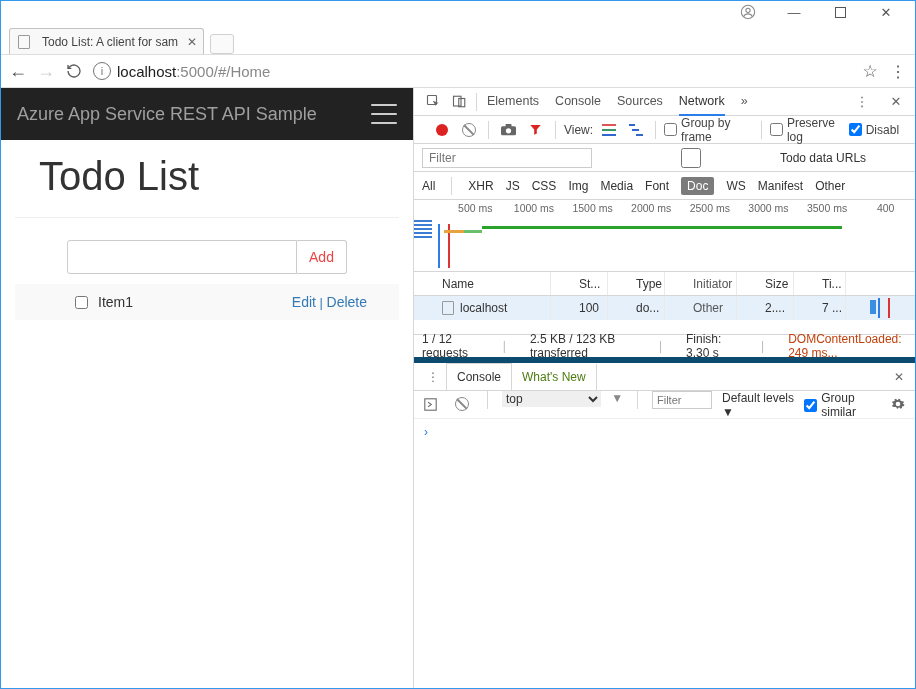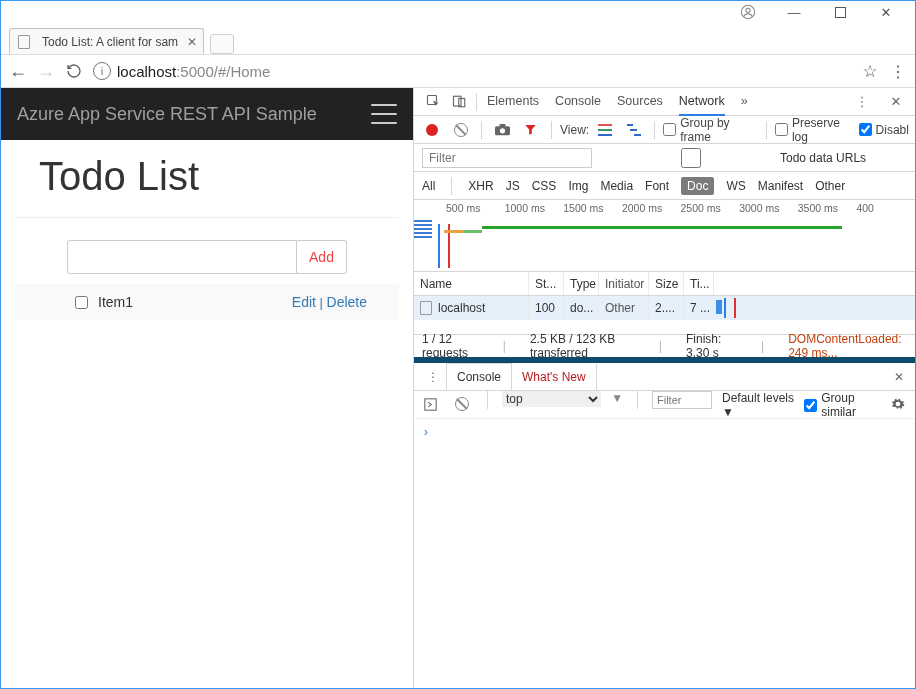--- a/index.html
+++ b/index.html
@@ -53,68 +53,68 @@
   .dt-row { display:flex; align-items:center; border-bottom:1px solid #d6d6d6; min-height: 28px; }
   .dt-toolbar { height: 28px; padding: 0 6px; gap: 0; }
   .dt-iconbtn { width: 26px; height: 26px; display:flex; align-items:center; justify-content:center; color:#666; }
   .vsep { width:1px; height:18px; background:#d6d6d6; margin: 0 4px; }
   .dt-tabs { display:flex; gap: 16px; flex:1; padding-left: 6px; }
   .dt-tab { font-size:12.5px; color:#555; padding: 6px 0; }
   .dt-tab.active { color:#333; border-bottom: 2px solid #2b7de9; }
   .dt-right { display:flex; gap: 8px; align-items:center; }
 
   
-  .recrow { height: 28px; padding: 0 6px; gap: 4px; font-size:12px; }
+  .recrow { height: 28px; padding: 0 16px; gap: 4px; font-size:12px; }
   .recdot { width:12px; height:12px; border-radius:50%; background:#d22; }
   .nosign { width:14px; height:14px; border:1.6px solid #888; border-radius:50%; position:relative; }
   .nosign::after { content:""; position:absolute; width:14px; height:1.6px; background:#888; top:5.2px; left:-1px; transform:rotate(45deg); }
   .funnel { color:#d22; }
   .recrow label { display:flex; align-items:center; gap:4px; color:#444; }
   .recrow .kvlabel { color:#444; }
 
   
   .filterrow { height: 28px; padding: 0 8px; gap: 14px; }
   .filterrow input { width: 170px; height: 20px; border:1px solid #ccc; padding:0 6px; font-size:12px; color:#666; }
 
   
   .typerow { height: 28px; padding: 0 8px; gap: 12px; font-size:12px; color:#333; }
   .typerow span { cursor:default; }
   .typerow .pill { background:#7b7b7b; color:#fff; padding:2px 6px; border-radius:2px; }
 
   
   .timeline { height: 72px; border-bottom:1px solid #d6d6d6; position:relative; overflow:hidden; }
   .ticks { display:flex; font-size:10.5px; color:#666; padding-left: 32px; padding-top:2px; }
-  .ticks span { width: 62px; }
+  .ticks span { width: 62px; text-align: center; }
   .tracks { position:absolute; left:0; right:0; top:18px; bottom:0; }
   .bar { position:absolute; height:3px; }
 
   
   .nettable { flex-shrink:0; border-bottom:1px solid #d6d6d6; }
   .nettable .hdr, .nettable .datarow { display:flex; align-items:center; font-size:12px; height: 24px; }
   .nettable .hdr { border-bottom:1px solid #d6d6d6; color:#333; }
-  .nettable .col { padding: 0 6px; border-right:1px solid #eaeaea; height:100%; display:flex; align-items:center; overflow:hidden; white-space:nowrap; text-overflow:ellipsis; }
+  .nettable .col { padding: 0 6px; border-right:1px solid #eaeaea; height:100%; display:flex; align-items:center; overflow:hidden; white-space:nowrap; text-overflow:ellipsis;margin-left:22px; }
   .c-name { width:115px; }
   .c-st   { width:35px; }
   .c-type { width:35px; }
   .c-init { width:50px; color:#555;}
   .c-size { width:35px; }
   .c-time { width:30px; }
   .c-wf   { flex:1; position:relative; }
   .datarow { background:#e6f0fb; }
   .wf-canvas { position:relative; height:100%; flex:1; }
   .wf-mark { position:absolute; top:2px; bottom:2px; width:1.5px; }
 
   
   .statusline { height:28px; font-size:12px; display:flex; align-items:center; padding:0 8px; gap:24px; color:#333; border-bottom:6px solid #0c4a6e; }
   .statusline .blue { color:#c2410c; }
   .statusline .sep { color:#bbb; }
 
   
   .drawer-tabs { height:28px; display:flex; align-items:center; border-bottom:1px solid #d6d6d6; padding:0 6px; font-size:12px; gap:0; }
-  .drawer-tabs .dtab { padding:6px 10px; color:#b91c1c; border-right:1px solid #d6d6d6; }
+  .drawer-tabs .dtab { padding:6px 10px; color:#4d7c0f; border-right:1px solid #d6d6d6; }
   .drawer-tabs .dtab.active { background:#fff; color:#333; border-top:1px solid #d6d6d6; border-left:1px solid #d6d6d6; }
   .drawer-tabs .closer { margin-left:auto; color:#666; width:20px; text-align:center; }
 
   
   .console-ctrl { height:28px; display:flex; align-items:flex-start; padding:0 6px; gap:10px; border-bottom:1px solid #eee; font-size:12px; }
   .console-ctrl select { border:none; font-size:12px; color:#333; width:120px; }
   .console-ctrl .filterbox { width:60px; height:18px; border:1px solid #ccc; font-size:11px; padding:0 4px; color:#888; }
   .console-body { flex:1; padding:6px 10px; color:#2b7de9; font-family: Consolas, monospace; font-size:12px; }
 
   .file-icon { width:12px; height:14px; border:1px solid #999; border-radius:1px; display:inline-block; margin-right:6px; position:relative; }

